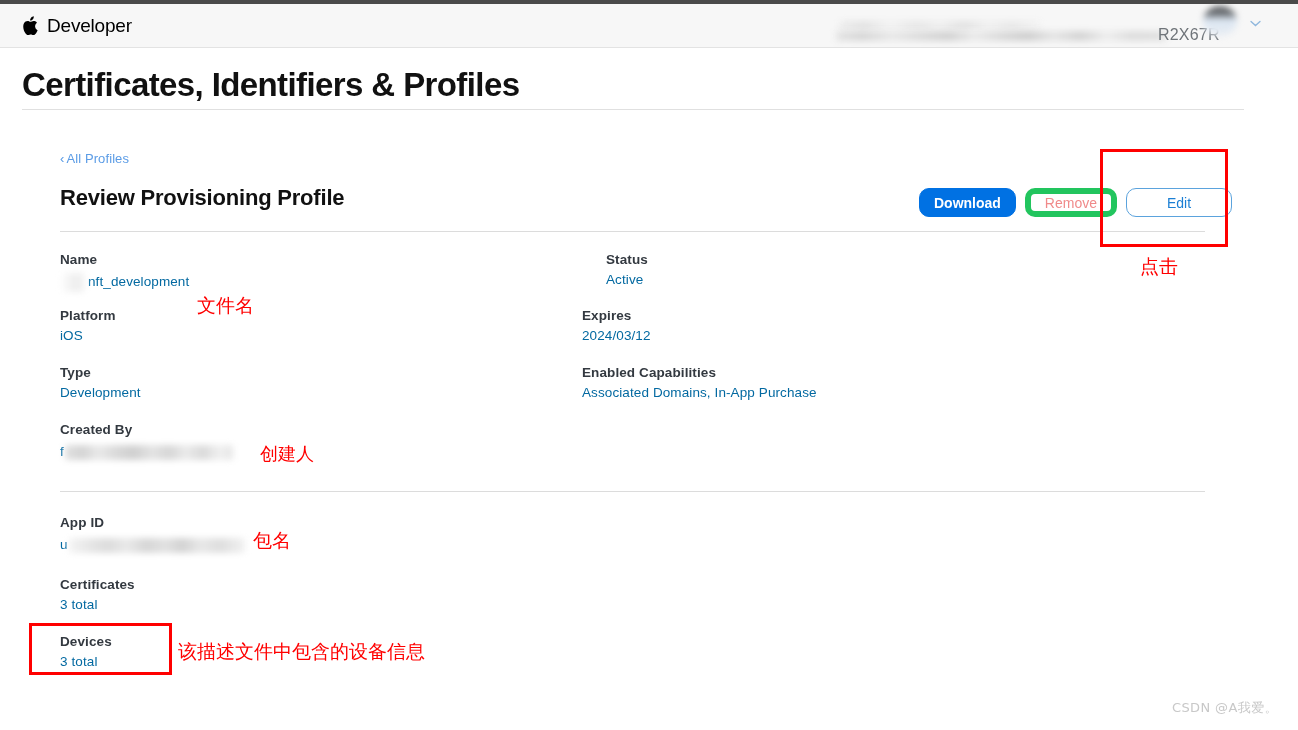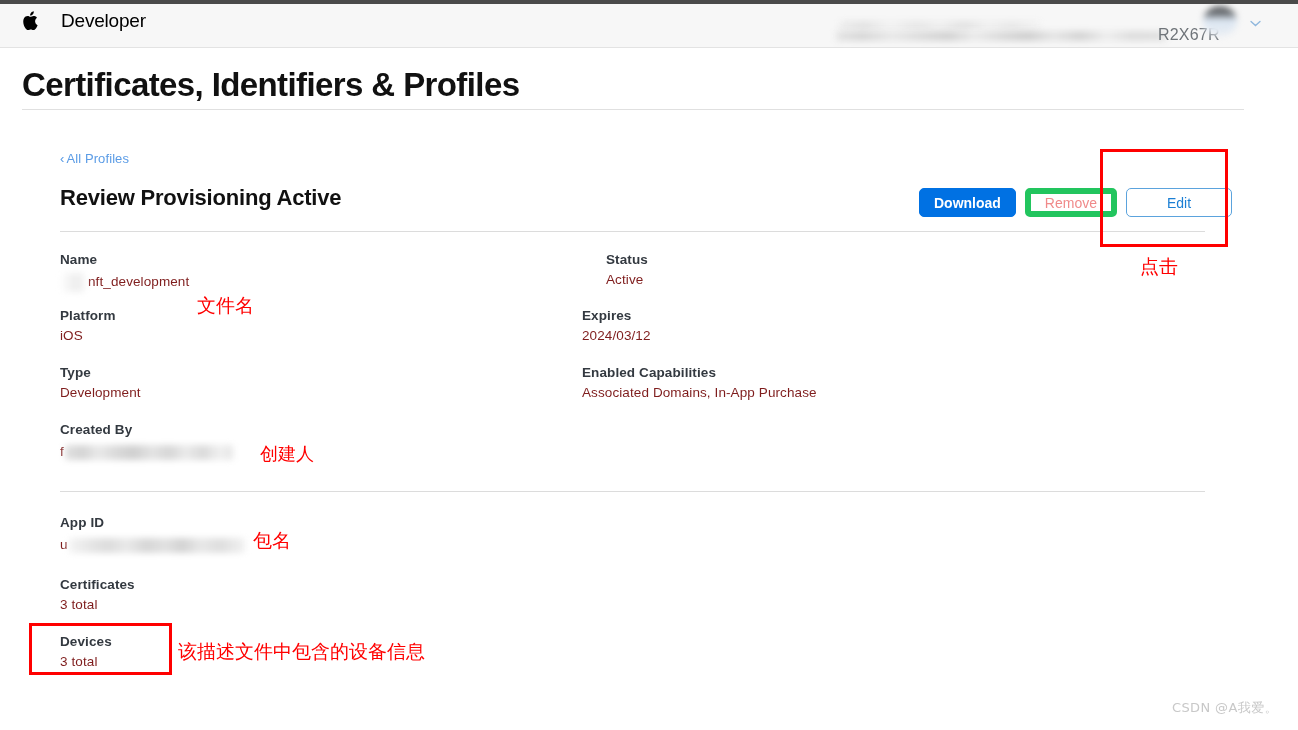--- a/index.html
+++ b/index.html
@@ -24,21 +24,21 @@
 
   
   .global-header {
     position: absolute; top: 4px; left: 0;
     width: 1298px; height: 44px;
     background: #f7f7f7;
     border-bottom: 1px solid #e3e3e3;
   }
   .brand {
     position: absolute; left: 22px; top: 7px;
-    display: flex; gap: 23px;
+    display: flex; align-items: center; gap: 9px;
     height: 28px;
   }
   .apple-logo {
     display: block;
     width: 16px; height: 19px;
   }
   .brand-name {
     font-size: 19px;
     font-weight: 400;
     letter-spacing: -0.2px;
@@ -125,21 +125,21 @@
     color: #111;
   }
   .action-row {
     position: absolute;
     right: 66px; top: 188px;
     display: flex; align-items: center; gap: 9px;
   }
   .btn {
     font-family: inherit;
     font-size: 14px;
-    border-radius: 5px;
+    border-radius: 10px;
     height: 29px;
     padding: 0 14px;
     display: inline-flex;
     align-items: center;
     justify-content: center;
     cursor: pointer;
     white-space: nowrap;
     background: #fff;
   }
   .btn-download {
@@ -173,21 +173,21 @@
   .field { position: absolute; }
   .field-label {
     font-size: 13.5px;
     font-weight: 700;
     color: #333940;
     letter-spacing: 0.1px;
     margin-bottom: 5px;
   }
   .field-value {
     font-size: 13.5px;
-    color: #7f1d1d;
+    color: #0369a1;
     letter-spacing: 0.1px;
   }
 
   .col-left  { left: 60px; }
   .col-right { left: 582px; }
 
   .f-name      { top: 252px; }
   .f-platform  { top: 308px; }
   .f-type      { top: 365px; }
   .f-createdby { top: 422px; }
@@ -284,21 +284,21 @@
   </div>
 </div>
 
 <div class="page-title">Certificates, Identifiers &amp; Profiles</div>
 <div class="title-rule"></div>
 
 <div class="breadcrumb">
   <span class="chev">‹</span><span>All Profiles</span>
 </div>
 
-<div class="section-title">Review Provisioning Active</div>
+<div class="section-title">Review Provisioning Profile</div>
 
 <div class="action-row">
   <button class="btn btn-download">Download</button>
   <button class="btn btn-remove">Remove</button>
   <button class="btn btn-edit">Edit</button>
 </div>
 
 <div class="divider divider-top"></div>
 <div class="divider divider-mid"></div>
 

